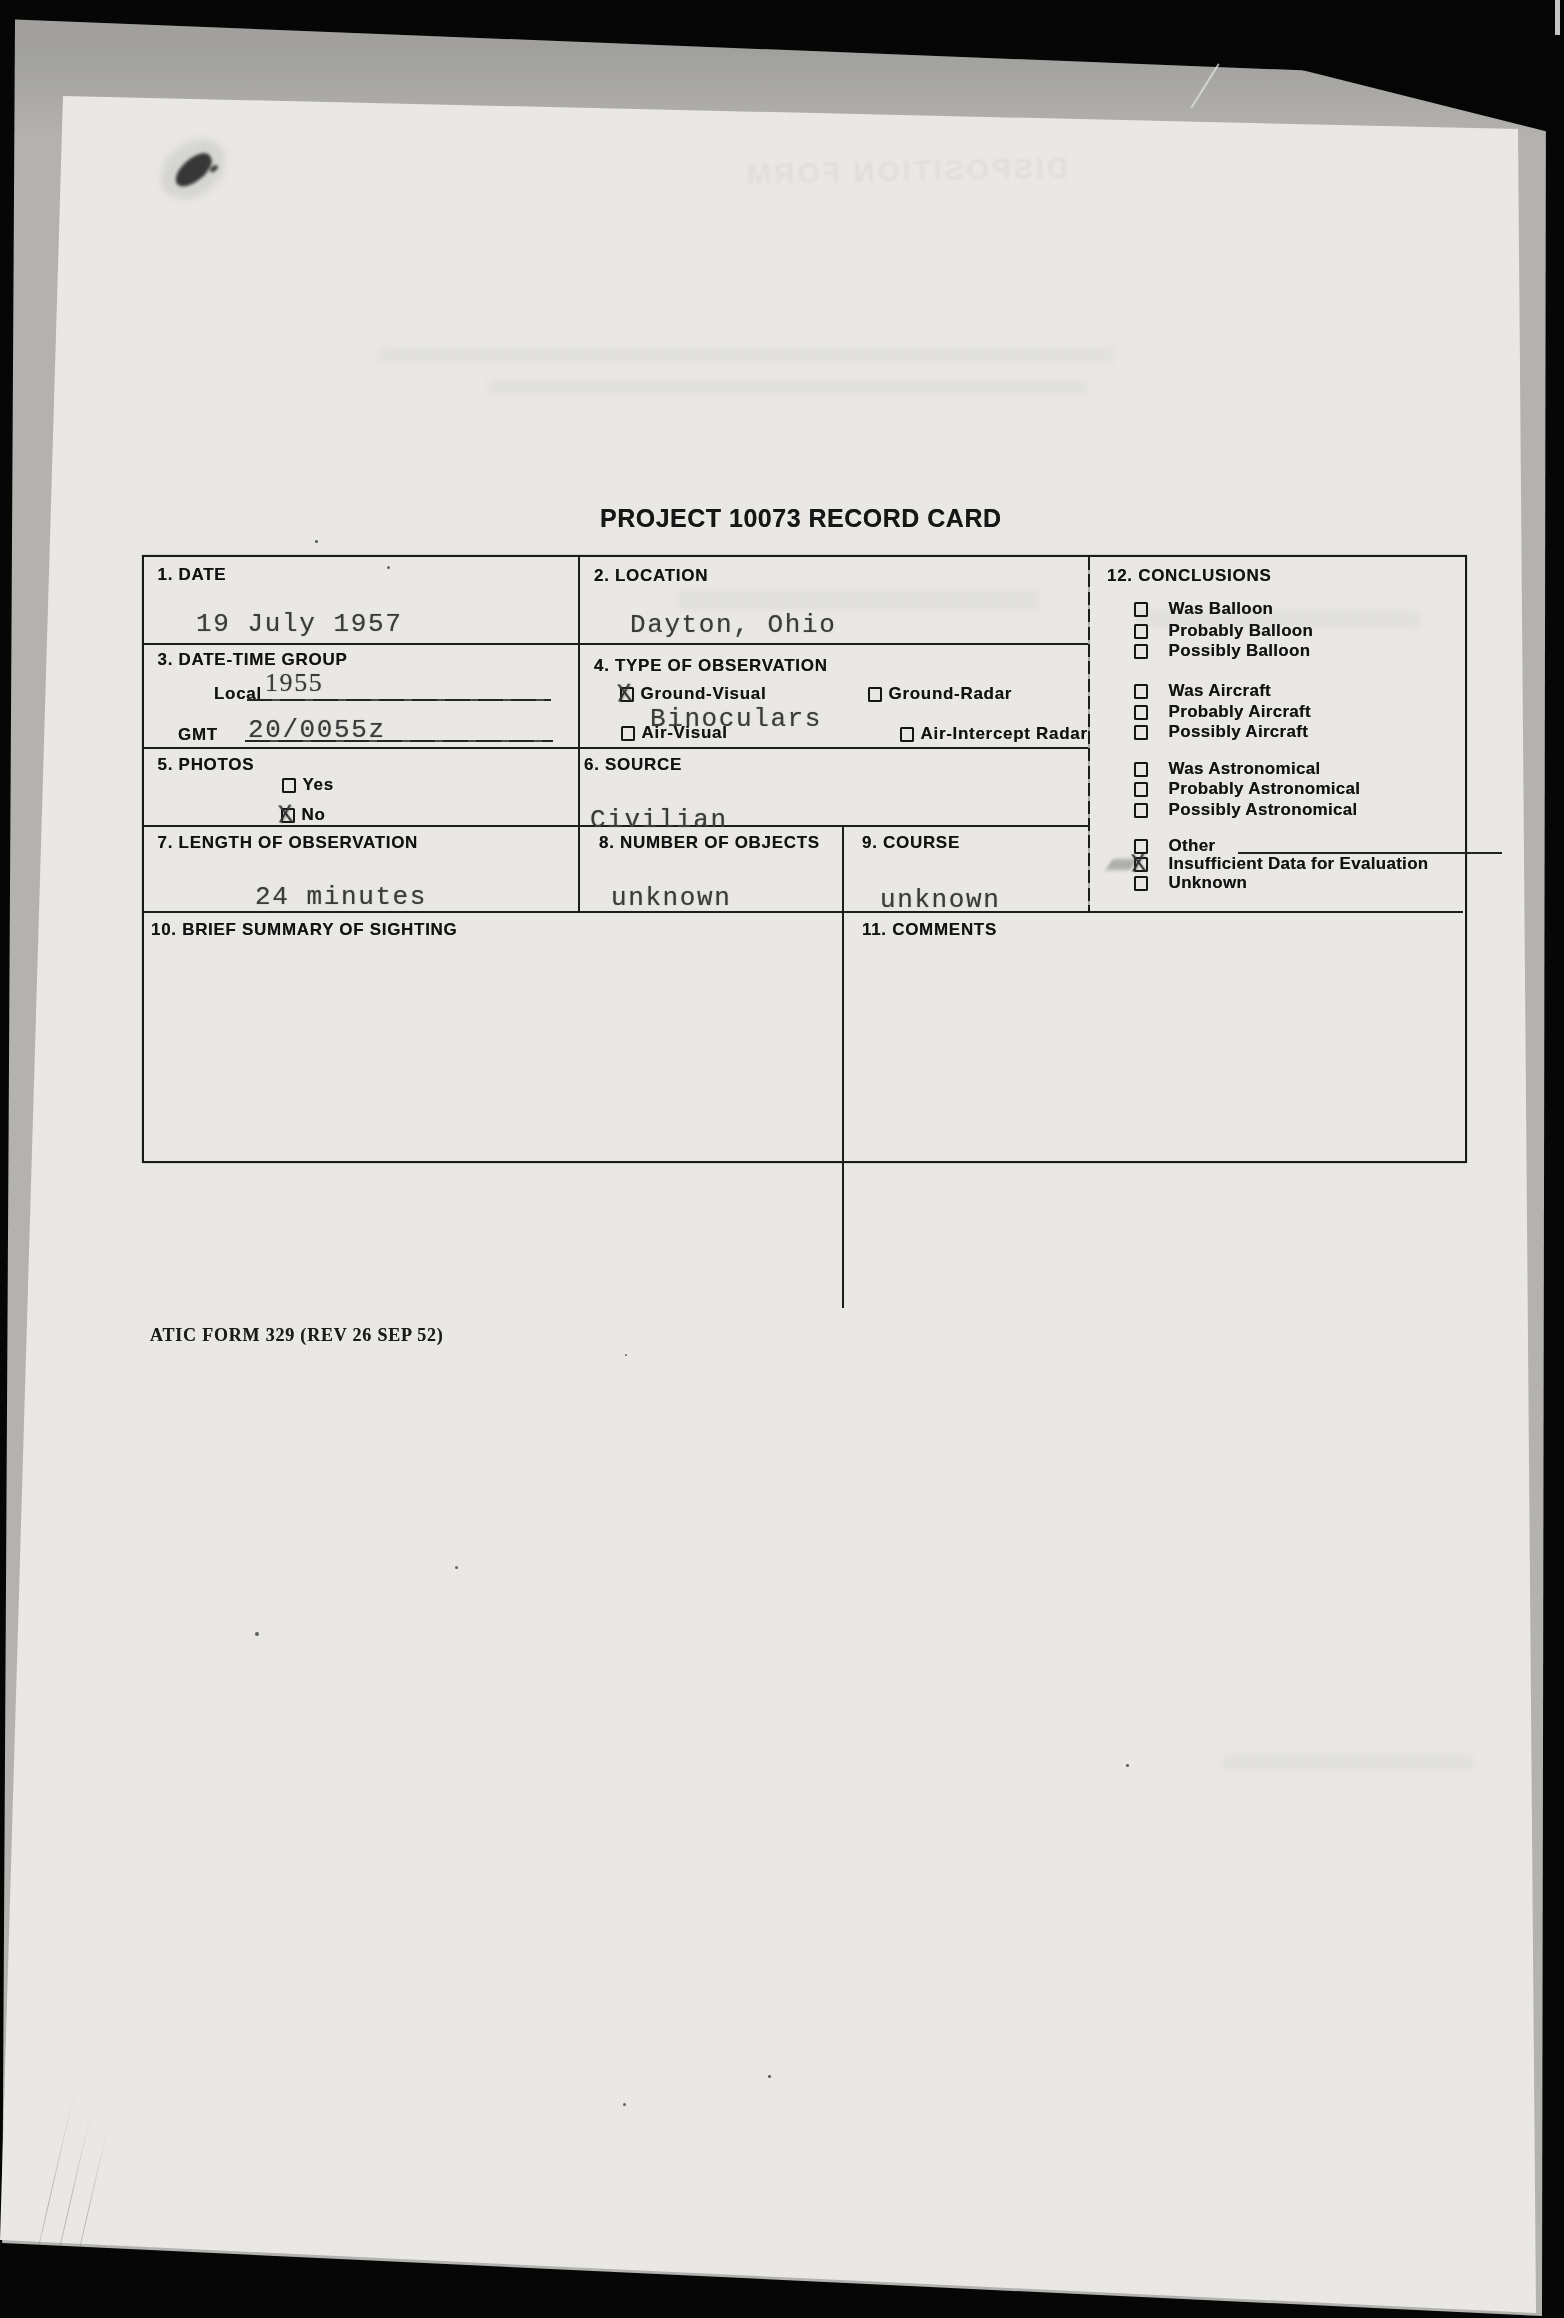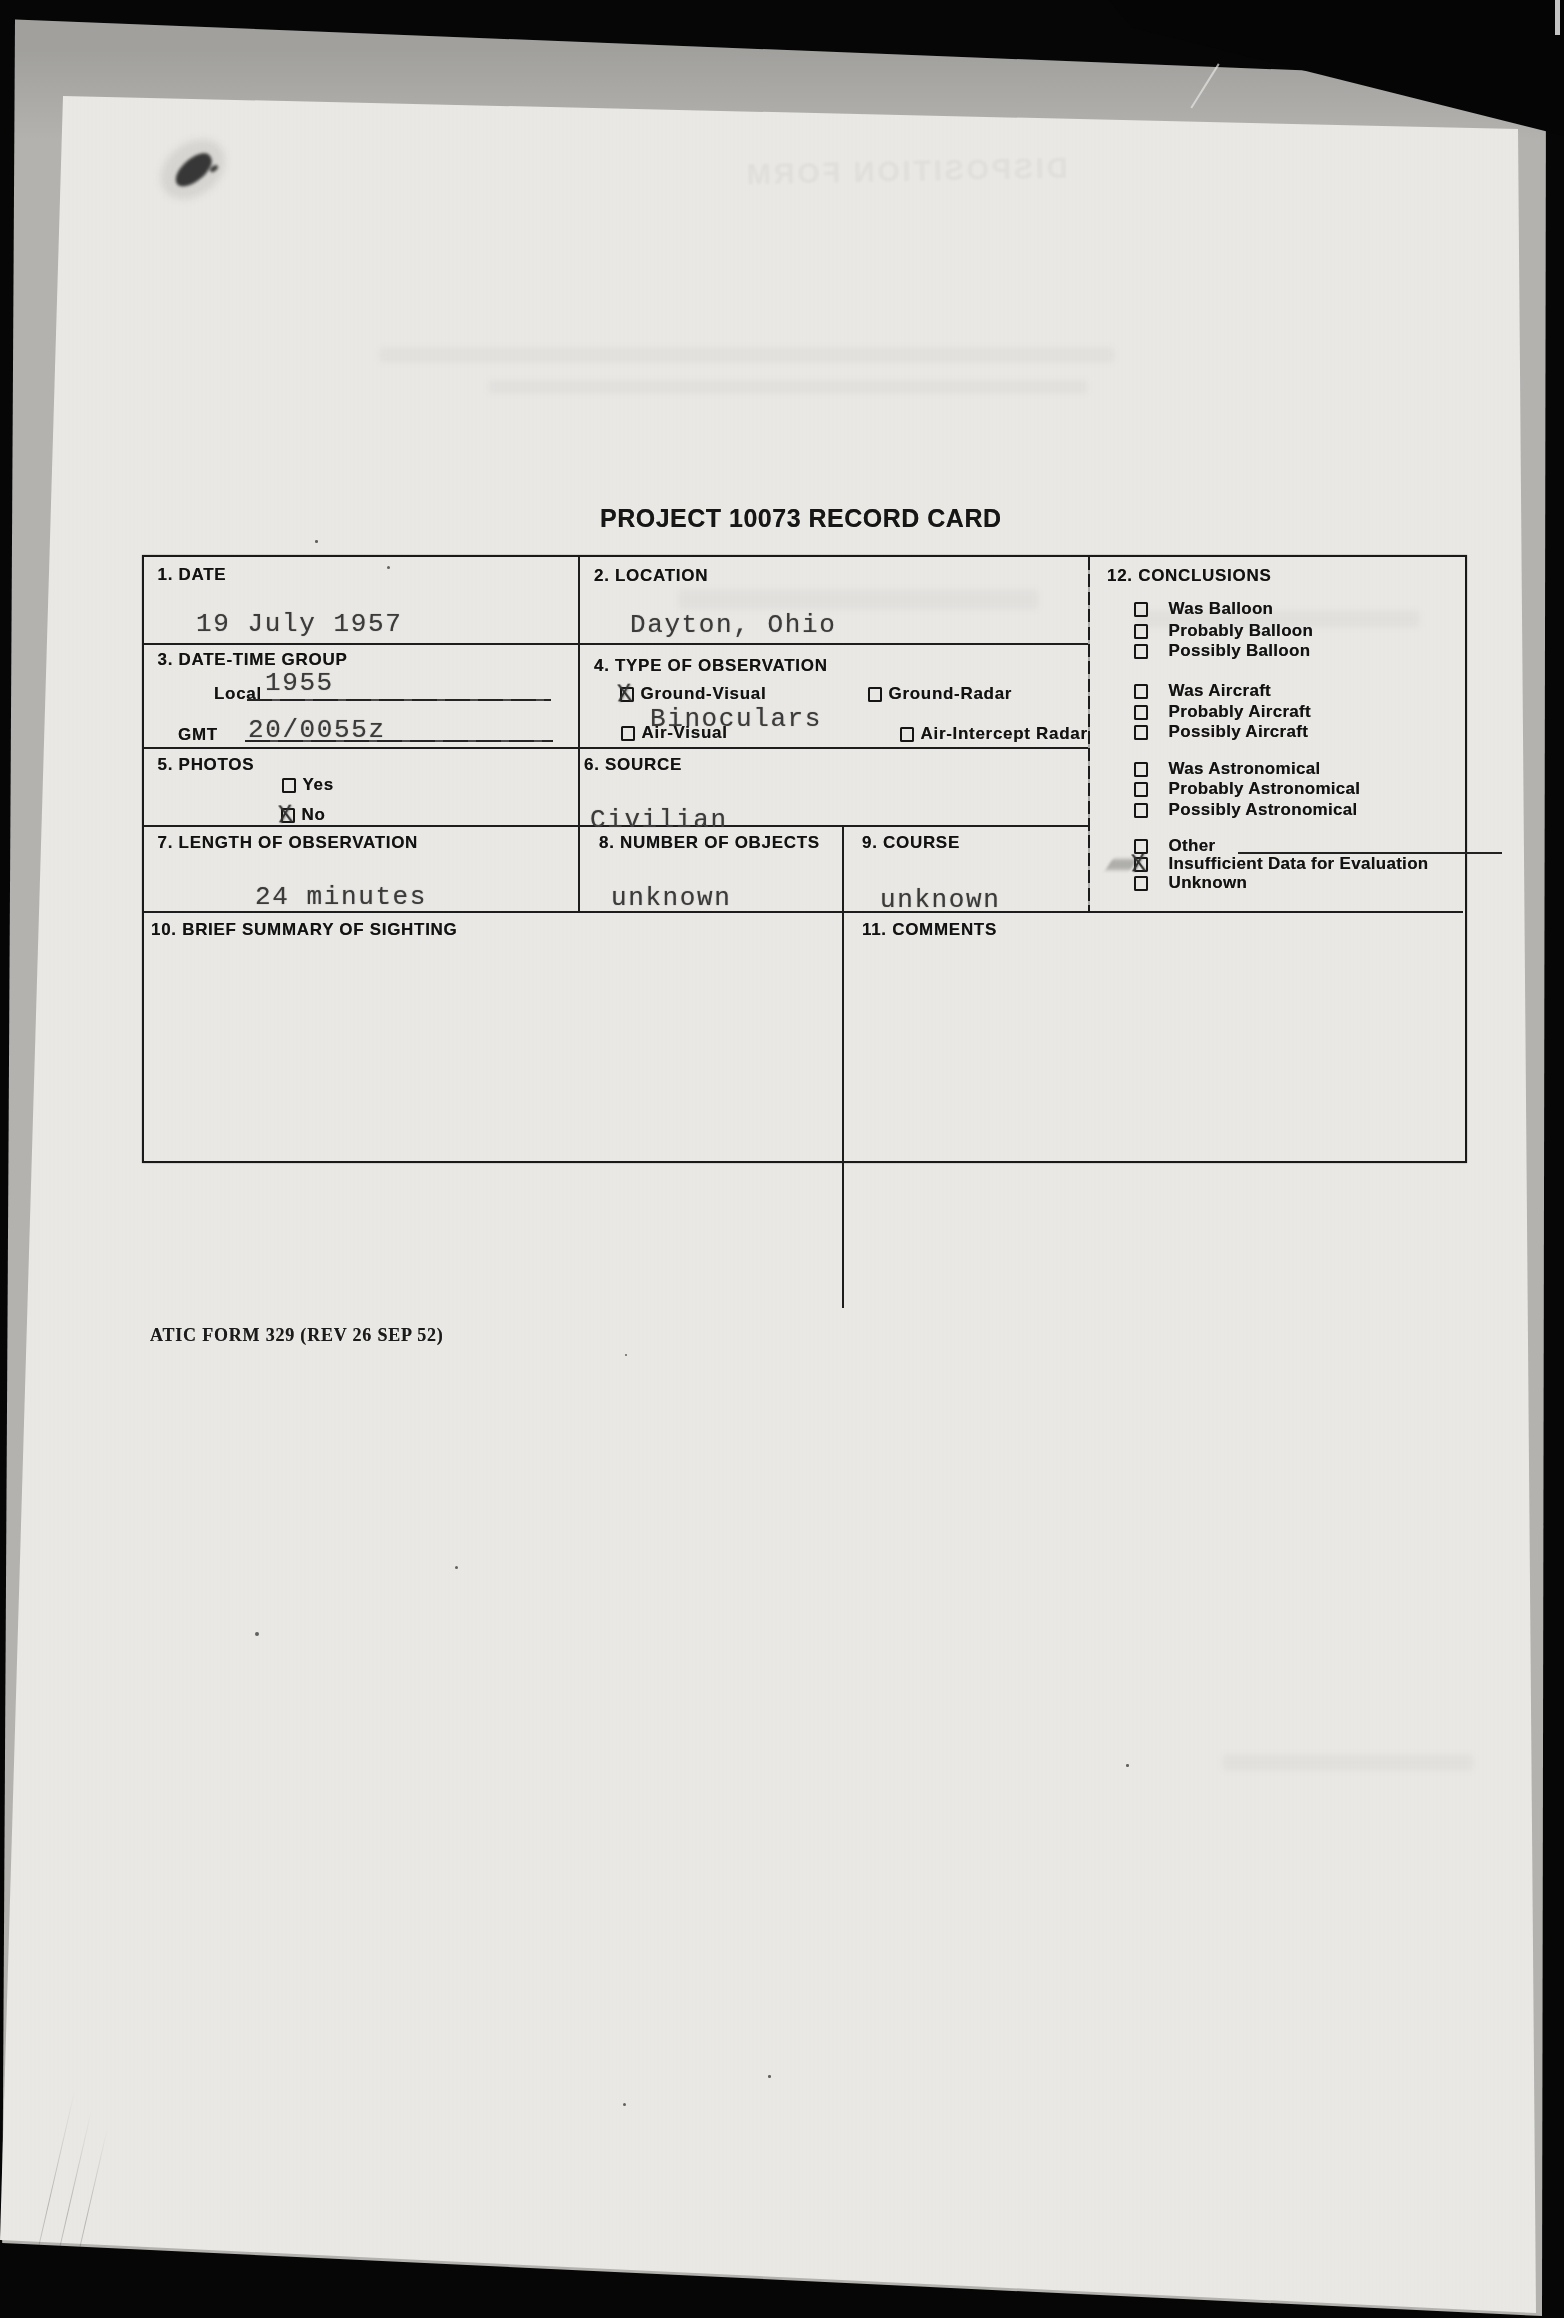--- a/index.html
+++ b/index.html
@@ -119,21 +119,21 @@
     <div class="vdash" style="left:944px;top:0;height:356px;"></div>
 
     <div class="lbl" style="left:13.6px;top:7.6px;">1. DATE</div>
     <div class="tw" style="left:52px;top:52px;">19 July 1957</div>
 
     <div class="lbl" style="left:450px;top:8.7px;">2. LOCATION</div>
     <div class="tw" style="left:486px;top:53px;">Dayton, Ohio</div>
 
     <div class="lbl" style="left:13.6px;top:93px;">3. DATE-TIME GROUP</div>
     <div class="lbl" style="left:34px;top:127px;margin-left:36px;">Local</div>
-    <div class="tw" style="left:121px;top:111px;">1955</div>
+    <div class="tw" style="left:121px;top:111px;font-family:Liberation Serif, serif;">1955</div>
     <div class="uline" style="left:103px;top:142px;width:304px;"></div>
     <div class="lbl" style="left:34px;top:168px;">GMT</div>
     <div class="tw" style="left:104px;top:158px;">20/0055z</div>
     <div class="uline" style="left:101px;top:183px;width:308px;"></div>
 
     <div class="lbl" style="left:450px;top:99px;">4. TYPE OF OBSERVATION</div>
     <div class="opt" style="left:476px;top:127px;">
       <span class="box checked"></span>
       <span class="lbl">Ground-Visual</span>
     </div>

